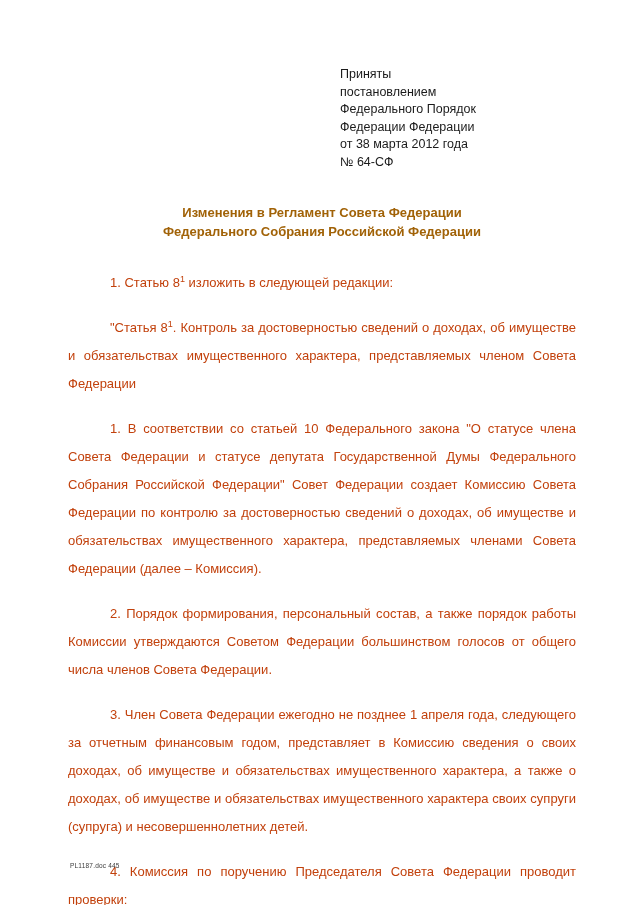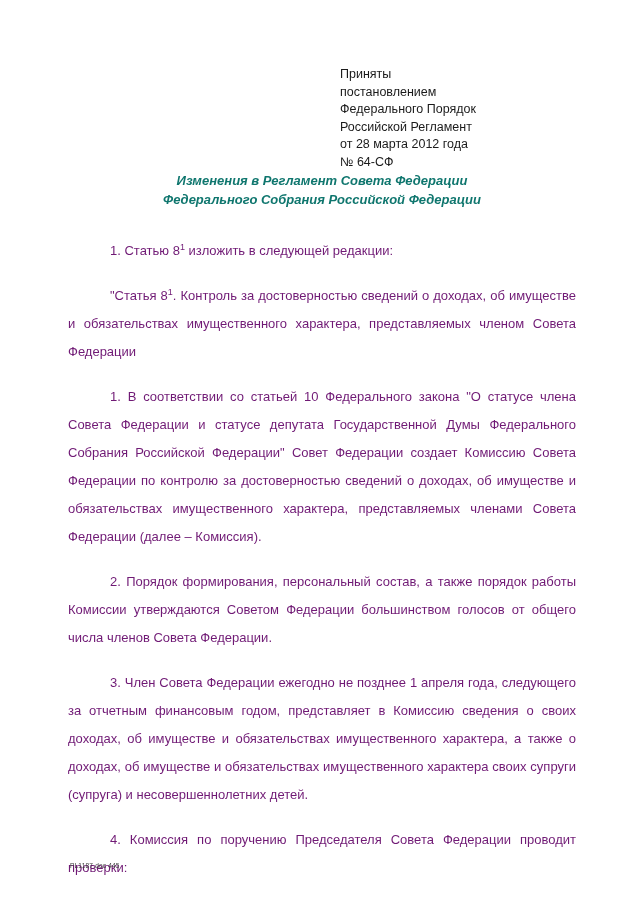--- a/index.html
+++ b/index.html
@@ -33,37 +33,37 @@
     margin-left: 272px;
     font-size: 12.5px;
     line-height: 17.5px;
     color: #1b1b1b;
   }
   .header-block div {
     white-space: nowrap;
   }
   
   .doc-title {
+    margin-top: 32px;
     text-align: center;
     font-weight: bold;
     font-size: 13px;
     line-height: 19px;
-    color: #0f766e;
-    font-style: italic;
+    color: #a16207;
   }
   .doc-title div { white-space: nowrap; }
   
   .para {
     margin-top: 17px;
     font-size: 13px;
     line-height: 28px;
     text-align: justify;
     text-justify: inter-word;
     text-indent: 42px;
-    color: #701a75;
+    color: #c2410c;
   }
   .para.first {
     margin-top: 28px;
   }
   sup {
     font-size: 9px;
     vertical-align: super;
     line-height: 0;
   }
   .footer {
@@ -79,22 +79,22 @@
 </head>
 <body>
 
 <div class="page">
   <div class="content">
 
     <div class="header-block">
       <div>Приняты</div>
       <div>постановлением</div>
       <div>Федерального Порядок</div>
-      <div>Российской Регламент</div>
-      <div>от 28 марта 2012 года</div>
+      <div>Федерации Федерации</div>
+      <div>от 38 марта 2012 года</div>
       <div>№ 64-СФ</div>
     </div>
 
     <div class="doc-title">
       <div>Изменения в Регламент Совета Федерации</div>
       <div>Федерального Собрания Российской Федерации</div>
     </div>
 
     <p class="para first"><span>1. Статью 8</span><sup>1</sup><span> изложить в следующей редакции:</span></p>
 

